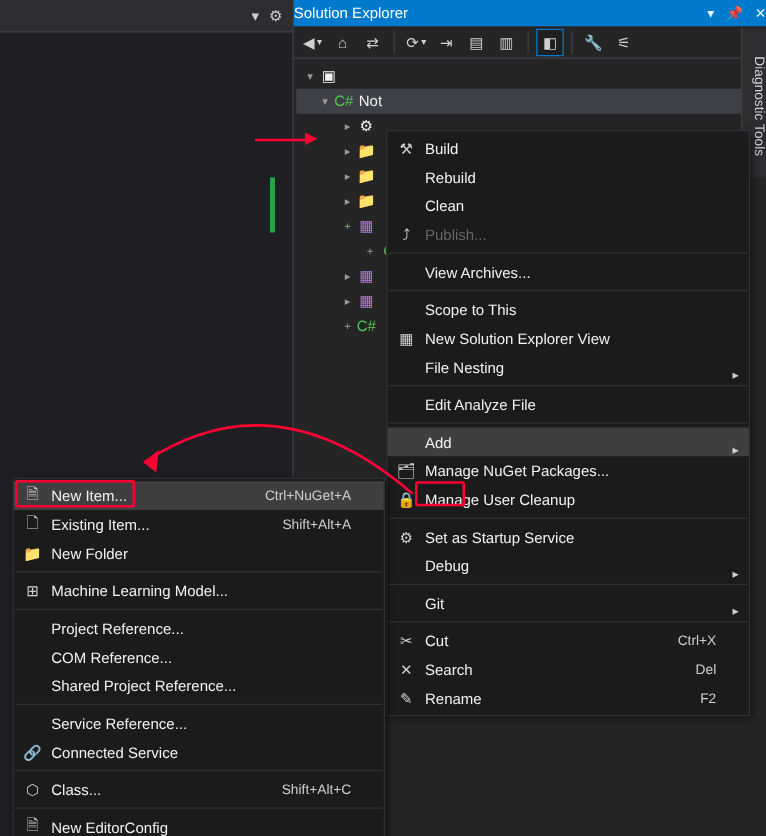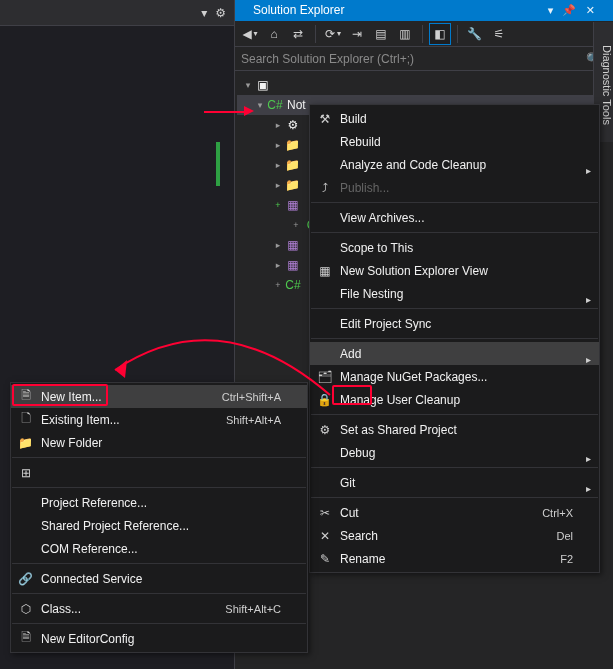--- a/index.html
+++ b/index.html
@@ -1,20 +1,20 @@
 <!DOCTYPE html>
 <html><head>
 <meta charset="utf-8">
 <style>
   * { margin: 0; padding: 0; box-sizing: border-box; font-family: "Segoe UI", Tahoma, sans-serif; font-size: 12px; }
   body { background: #2d2d30; width: 613px; height: 669px; overflow: hidden; color: #f1f1f1; position: relative; }
 
   
   .se-panel { position: absolute; left: 234px; top: 0; right: 0; bottom: 0; background: #252526; border-left: 1px solid #3f3f46; }
-  .se-title { background: #007acc; color: #fff; height: 21px; line-height: 21px; padding: 0 18px; display: flex; align-items: center; }
+  .se-title { background: #007acc; color: #fff; height: 21px; line-height: 21px; padding: 0 0; display: flex; align-items: center; }
   .se-title-text { flex: 1; }
   .se-title-icons span { margin-left: 6px; font-size: 11px; opacity: .9; cursor: pointer; }
   .se-toolbar { height: 26px; border-bottom: 1px solid #3f3f46; display: flex; align-items: center; padding: 0 4px; gap: 2px; }
   .tb-btn { width: 22px; height: 22px; display: inline-flex; align-items: center; justify-content: center; border: 1px solid transparent; color: #d0d0d0; }
   .tb-btn.drop::after { content: "▾"; font-size: 8px; margin-left: 2px; color: #d0d0d0; }
   .tb-btn.selected { border-color: #007acc; background: #1f1f20; }
   .tb-sep { width: 1px; height: 18px; background: #3f3f46; margin: 0 4px; }
   .se-search { height: 24px; display: flex; align-items: center; padding: 0 6px; border-bottom: 1px solid #3f3f46; color: #8a8a8a; }
   .se-search input { flex: 1; background: transparent; border: none; color: #f1f1f1; outline: none; }
   .se-search input::placeholder { color: #8a8a8a; }
@@ -85,24 +85,20 @@
     <span class="tb-btn">⇥</span>
     <span class="tb-btn">▤</span>
     <span class="tb-btn">▥</span>
     <span class="tb-sep"></span>
     <span class="tb-btn selected">◧</span>
     <span class="tb-sep"></span>
     <span class="tb-btn">🔧</span>
     <span class="tb-btn">⚟</span>
   </div>
 
-  <div class="se-search">
-    <input placeholder="Search Solution Explorer (Ctrl+;)" style="">
-    <span class="mag">🔍▾</span>
-  </div>
 
   <div class="se-tree">
     <div class="node">
       <span class="exp">▾</span>
       <span class="ico">▣</span>
     </div>
     <div class="node ind1 sel">
       <span class="exp">▾</span>
       <span class="ico" style="color:#4ec94e">C#</span>
       <span>Not</span>
@@ -150,22 +146,21 @@
 
 <div id="ctx-main" class="menu">
   <div class="row">
       <span class="ricon">⚒</span>
       <span class="txt">Build</span>
     </div>
   <div class="row">
       <span class="txt">Rebuild</span>
     </div>
   <div class="row">
-      <span class="txt">Analyze and Code Cleanup</span>
-      <span class="sub"></span>
+      <span class="txt">Clean</span>
     </div>
   <div class="row disabled">
       <span class="ricon">⤴</span>
       <span class="txt">Publish...</span>
     </div>
   <div class="sep"></div>
   <div class="row">
       <span class="txt">View Archives...</span>
     </div>
   <div class="sep"></div>
@@ -175,39 +170,39 @@
   <div class="row">
       <span class="ricon">▦</span>
       <span class="txt">New Solution Explorer View</span>
     </div>
   <div class="row">
       <span class="txt">File Nesting</span>
       <span class="sub"></span>
     </div>
   <div class="sep"></div>
   <div class="row">
-      <span class="txt">Edit Project Sync</span>
+      <span class="txt">Edit Analyze File</span>
     </div>
   <div class="sep"></div>
   <div class="row highlight">
       <span class="txt">Add</span>
       <span class="sub"></span>
     </div>
   <div class="row">
       <span class="ricon">🗂</span>
       <span class="txt">Manage NuGet Packages...</span>
     </div>
   <div class="row">
       <span class="ricon">🔒</span>
       <span class="txt">Manage User Cleanup</span>
     </div>
   <div class="sep"></div>
   <div class="row">
       <span class="ricon">⚙</span>
-      <span class="txt">Set as Shared Project</span>
+      <span class="txt">Set as Startup Service</span>
     </div>
   <div class="row">
       <span class="txt">Debug</span>
       <span class="sub"></span>
     </div>
   <div class="sep"></div>
   <div class="row">
       <span class="txt">Git</span>
       <span class="sub"></span>
     </div>
@@ -227,46 +222,50 @@
       <span class="txt">Rename</span>
       <span class="sc">F2</span>
     </div>
 
 </div>
 
 <div id="ctx-add" class="menu">
   <div class="row highlight">
       <span class="ricon">🗎</span>
       <span class="txt">New Item...</span>
-      <span class="sc">Ctrl+Shift+A</span>
+      <span class="sc">Ctrl+NuGet+A</span>
     </div>
   <div class="row">
       <span class="ricon">🗋</span>
       <span class="txt">Existing Item...</span>
       <span class="sc">Shift+Alt+A</span>
     </div>
   <div class="row">
       <span class="ricon">📁</span>
       <span class="txt">New Folder</span>
     </div>
   <div class="sep"></div>
   <div class="row">
       <span class="ricon">⊞</span>
+      <span class="txt">Machine Learning Model...</span>
     </div>
   <div class="sep"></div>
   <div class="row">
       <span class="txt">Project Reference...</span>
     </div>
   <div class="row">
+      <span class="txt">COM Reference...</span>
+    </div>
+  <div class="row">
       <span class="txt">Shared Project Reference...</span>
     </div>
-  <div class="row">
-      <span class="txt">COM Reference...</span>
-    </div>
-  <div class="sep"></div>
+  <div class="sep"></div>
+  <div class="row">
+      <span class="txt">Service Reference...</span>
+    </div>
   <div class="row">
       <span class="ricon">🔗</span>
       <span class="txt">Connected Service</span>
     </div>
   <div class="sep"></div>
   <div class="row">
       <span class="ricon">⬡</span>
       <span class="txt">Class...</span>
       <span class="sc">Shift+Alt+C</span>
     </div>

